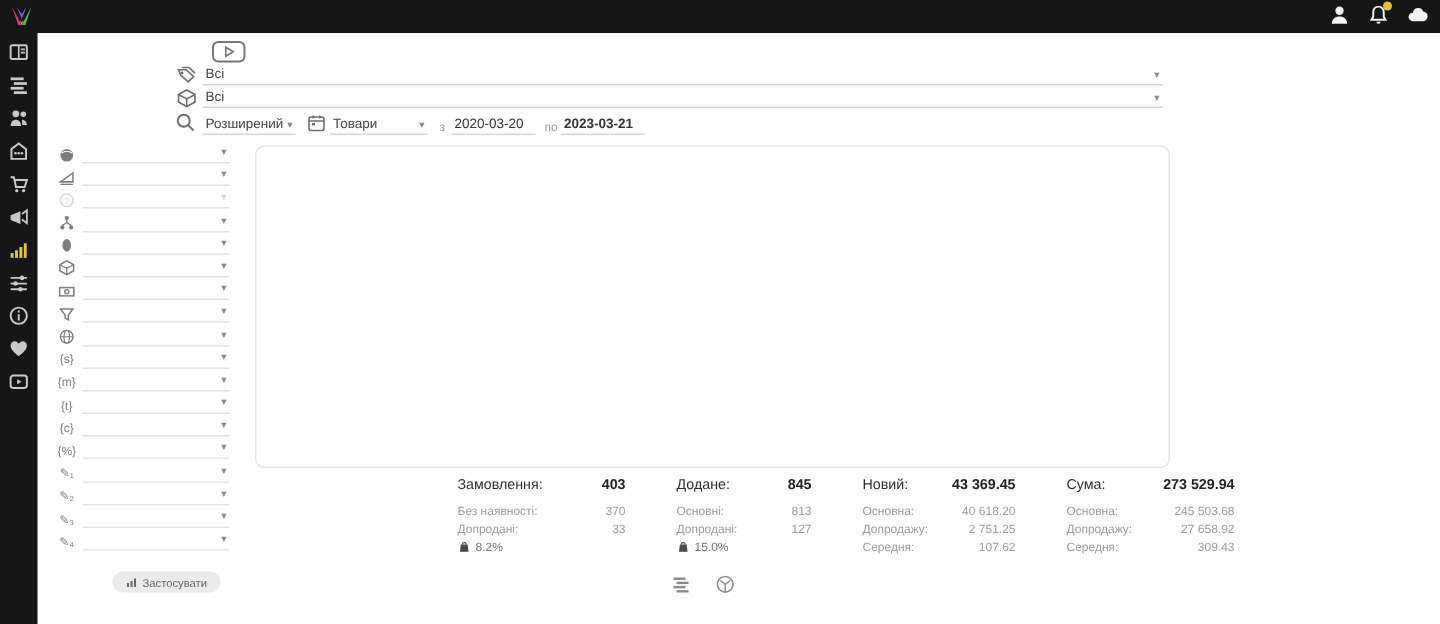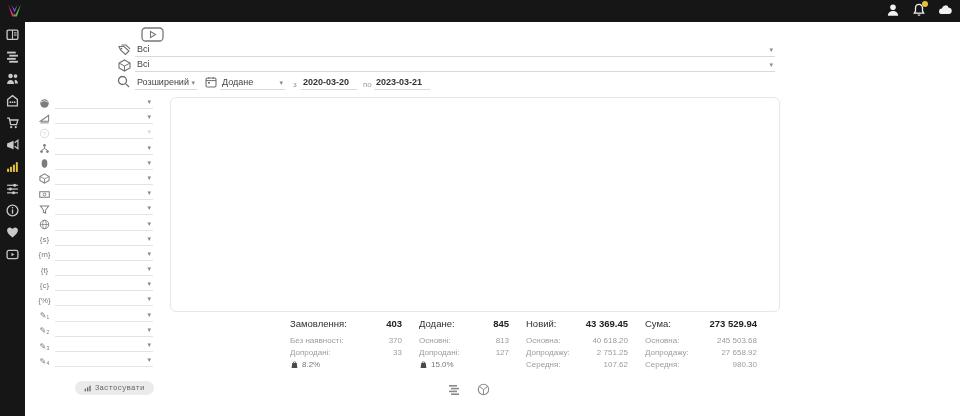--- a/index.html
+++ b/index.html
@@ -20,21 +20,21 @@
   #filtercol { left:25px; top:96px; width:140px; height:320px; background:#fff; z-index:5; }
   .f-row { position:relative; height:15.2px; }
   .f-ico { position:absolute; left:13px; top:1px; width:13px; height:12px; color:#7d7d7d;
     font-size:8px; display:flex; align-items:center; justify-content:center; }
   .f-field { position:absolute; left:30px; right:12px; top:0; height:13px;
     border-bottom:1px solid #e3e3e3; cursor:pointer; }
   .f-caret { position:absolute; right:14px; top:2px; font-size:7px; color:#8a8a8a; line-height:1; }
   .f-row.disabled .f-ico, .f-row.disabled .f-caret { color:#d8d8d8; }
   #applybtn { position:absolute; left:50px; top:285px; height:14px; padding:0 9px;
     background:#ebebeb; border:none; border-radius:8px; font-size:7.5px; color:#666;
-    display:flex; align-items:center; gap:3px; cursor:pointer; font-family:Liberation Mono, monospace; }
+    display:flex; align-items:center; gap:3px; cursor:pointer; font-family:Liberation Sans, sans-serif; }
 
   
   .tfield { position:absolute; border-bottom:1px solid #d9d9d9; font-size:9px; color:#444; cursor:pointer; }
   .tfield .val { position:absolute; left:2px; bottom:2px; }
   .tfield .car { position:absolute; right:2px; bottom:2px; font-size:7px; color:#8a8a8a; }
   .tico { position:absolute; width:13px; height:13px; color:#6f6f6f; }
   .tlabel { position:absolute; font-size:8px; color:#9a9a9a; }
 
   
   #panel { left:170px; top:97px; width:610px; height:215px; background:#fff;
@@ -59,21 +59,21 @@
     border:1px solid #cdd2e4; z-index:2; }
   .bhandle { position:absolute; top:4px; width:6px; height:13px; background:#fcfcfc;
     border:1px solid #9a9a9a; border-radius:2px; cursor:ew-resize; z-index:3; }
   .bhandle::after { content:""; position:absolute; left:2px; top:3px; width:1px; height:6px; background:#9a9a9a; }
   #hscroll { left:178px; top:291px; width:408px; height:8px; background:#ececec; z-index:2; }
   #hthumb { position:absolute; left:8px; top:1px; width:384px; height:6px; background:#c6c6c6; border-radius:3px; cursor:grab; }
   .harrow { position:absolute; top:0; width:8px; height:8px; font-size:5px; color:#777;
     display:flex; align-items:center; justify-content:center; cursor:pointer; }
 
   
-  #stats { left:290px; top:318px; display:flex; gap:17px; z-index:2; }
+  #stats { left:305px; top:318px; display:flex; gap:34px; z-index:2; }
   .st-col { display:flex; flex-direction:column; }
   .st-head { display:flex; justify-content:space-between; gap:8px; font-size:9.5px; color:#2f2f2f; margin-bottom:6px; }
   .st-head b { font-weight:bold; color:#222; }
   .st-sub { display:flex; justify-content:space-between; font-size:8px; color:#9c9c9c; line-height:12px; }
   .st-badge { display:flex; align-items:flex-start; gap:3px; font-size:8px; color:#777; margin-top:1px; }
   .st-badge svg { color:#4a4a4a; }
   .w1{width:112px}.w2{width:90px}.w3{width:102px}.w4{width:112px}
 
   #footicons { left:448px; top:383px; display:flex; gap:16px; z-index:2; }
   .foot-ic { width:13px; height:13px; color:#8b8b8b; cursor:pointer; }
@@ -216,26 +216,26 @@
   <span class="car">▾</span>
 </div>
 <svg class="tico abs" style="left:205px;top:76px;width:12px;height:12px" viewBox="0 0 12 12">
   <rect x="1" y="2" width="10" height="9" rx="1.5" fill="none" stroke="currentColor" stroke-width="1.1"></rect>
   <line x1="1" y1="4.6" x2="11" y2="4.6" stroke="currentColor" stroke-width="1"></line>
   <line x1="3.8" y1="1" x2="3.8" y2="3" stroke="currentColor" stroke-width="1"></line>
   <line x1="8.2" y1="1" x2="8.2" y2="3" stroke="currentColor" stroke-width="1"></line>
   <rect x="3" y="6" width="2" height="1.6" fill="currentColor"></rect>
 </svg>
 <div class="tfield abs" style="left:220px;top:74px;width:65px;height:16px">
-  <span class="val">Додане</span>
+  <span class="val">Товари</span>
   <span class="car">▾</span>
 </div>
 <span class="tlabel abs" style="left:293px;top:80px">з</span>
 <div class="tfield abs" style="left:301px;top:74px;width:56px;height:16px">
-  <span class="val" style="font-weight:bold;color:#333">2020-03-20</span>
+  <span class="val" style="font-weight:normal;color:#333">2020-03-20</span>
 </div>
 <span class="tlabel abs" style="left:363px;top:80px">по</span>
 <div class="tfield abs" style="left:374px;top:74px;width:56px;height:16px">
   <span class="val" style="font-weight:bold;color:#333">2023-03-21</span>
 </div>
 
 <div id="filtercol" class="abs">
   <div id="f-rows">
       <div class="f-row">
         <span class="f-ico">
@@ -1304,21 +1304,21 @@
       <div class="st-sub">
         <span>Основна:</span>
         <span>245 503.68</span>
       </div>
       <div class="st-sub">
         <span>Допродажу:</span>
         <span>27 658.92</span>
       </div>
       <div class="st-sub">
         <span>Середня:</span>
-        <span>980.30</span>
+        <span>309.43</span>
       </div>
     </div>
   </div>
 
 <div id="footicons" class="abs">
   <svg class="foot-ic" viewBox="0 0 13 13">
     <rect x="1" y="2" width="8" height="1.6" fill="currentColor"></rect>
       <rect x="3" y="4.8" width="8" height="1.6" fill="currentColor"></rect>
     <rect x="1" y="7.6" width="8" height="1.6" fill="currentColor"></rect>
       <rect x="3" y="10.4" width="8" height="1.6" fill="currentColor"></rect>

